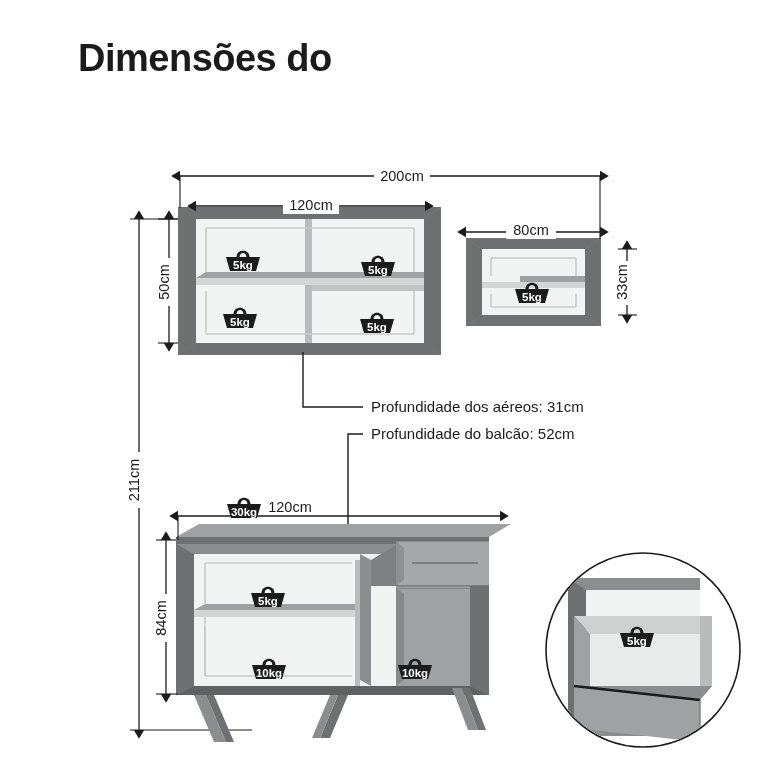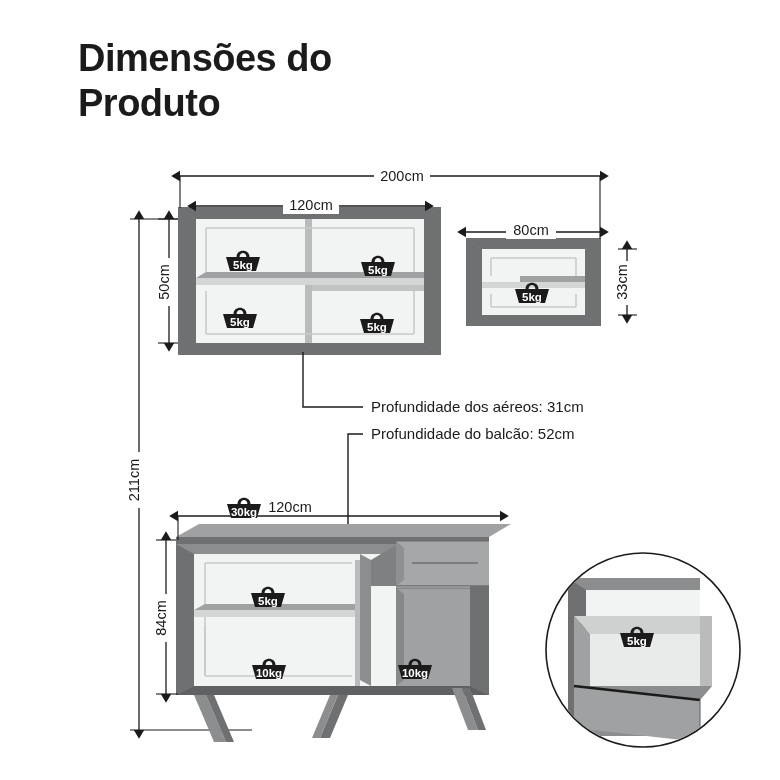--- a/index.html
+++ b/index.html
@@ -56,21 +56,20 @@
     fill: #ffffff;
   }
 </style>
 </head>
 <body>
 
 <div id="stage">
 
   <div class="title">
     <div>Dimensões do</div>
-    <div>Produto</div>
   </div>
 
   <svg class="diagram" viewBox="0 0 780 780">
 
     <defs>
       <marker id="arrL" markerWidth="9" markerHeight="9" refX="8" refY="4.5" orient="auto">
         <path d="M8,0.5 L1.2,4.5 L8,8.5 Z" fill="#1b1b1b"></path>
       </marker>
       <marker id="arrR" markerWidth="9" markerHeight="9" refX="1" refY="4.5" orient="auto">
         <path d="M1,0.5 L7.8,4.5 L1,8.5 Z" fill="#1b1b1b"></path>

